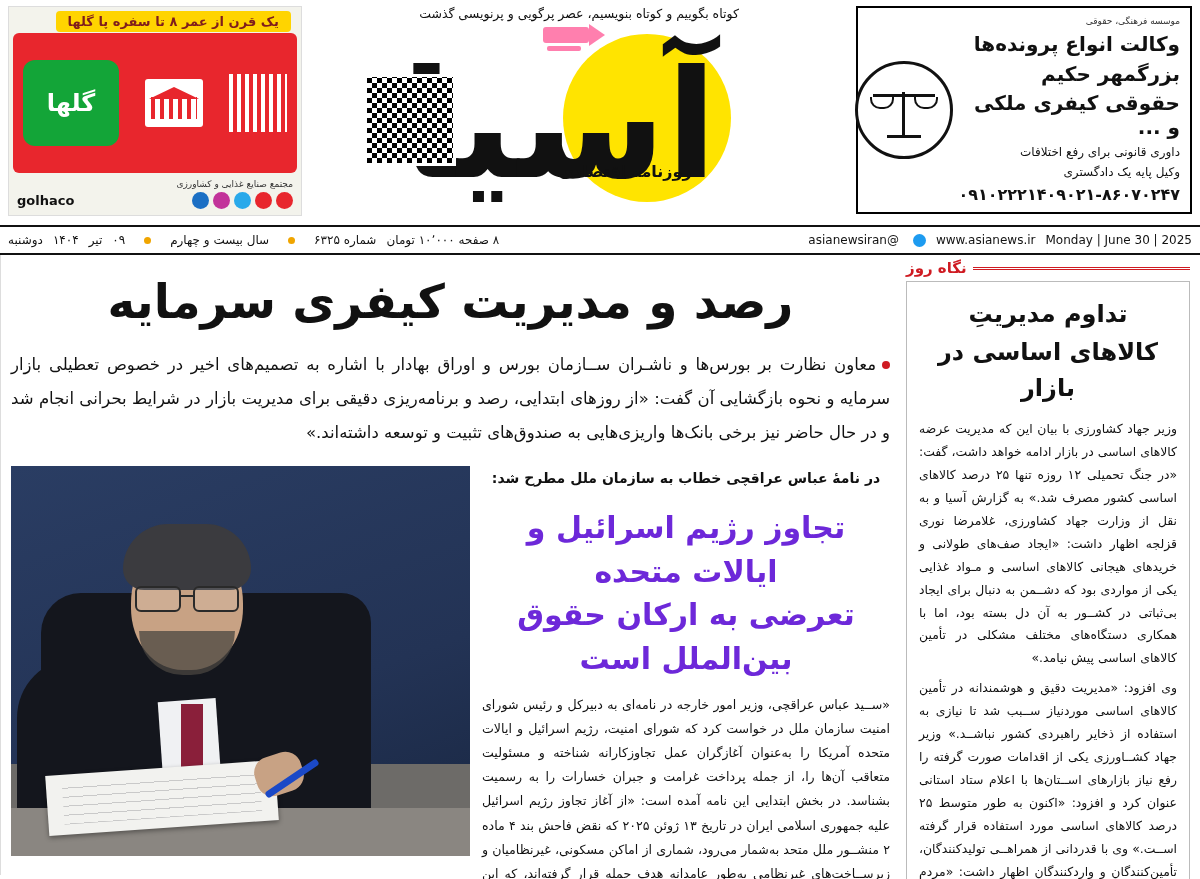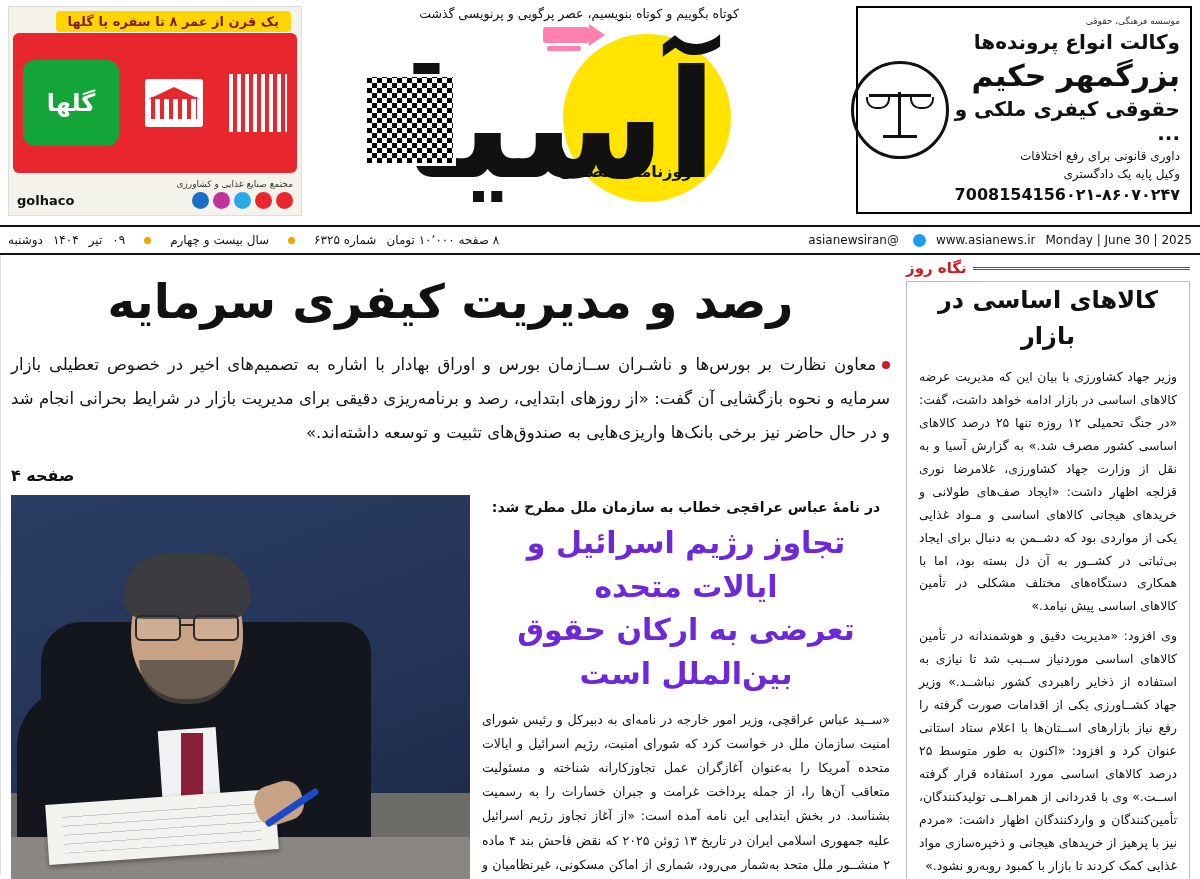--- a/index.html
+++ b/index.html
@@ -19,21 +19,21 @@
   .ad-logo{width:120px;display:flex;align-items:center;justify-content:center;}
   .scale-ico{width:92px;height:92px;border-radius:50%;border:3px solid #111;position:relative;display:flex;align-items:center;justify-content:center;}
   .scale-ico .bar{position:absolute;width:62px;height:3px;background:#111;top:30px;}
   .scale-ico .post{position:absolute;width:3px;height:44px;background:#111;top:28px;}
   .scale-ico .pan{position:absolute;width:20px;height:10px;border:2px solid #111;border-top:none;border-radius:0 0 10px 10px;top:33px;}
   .scale-ico .pan.l{left:12px;}
   .scale-ico .pan.r{right:12px;}
   .scale-ico .base{position:absolute;width:34px;height:3px;background:#111;bottom:18px;}
   .ad-right-text{flex:1;display:flex;flex-direction:column;justify-content:space-between;text-align:right;padding:4px 6px;}
   .ad-kicker{font-size:9px;color:#333;}
-  .ad-brand{font-size:30px;font-weight:bold;letter-spacing:-0.5px;}
+  .ad-brand{font-size:20px;font-weight:bold;letter-spacing:-0.5px;}
   .ad-line{font-size:20px;font-weight:bold;}
   .ad-sub{font-size:12px;}
   .ad-name{font-size:17px;font-weight:bold;}
   .ad-phones{display:flex;justify-content:space-between;font-size:16px;font-weight:bold;direction:ltr;}
 
   
   .mast-center{flex:1;position:relative;display:flex;align-items:center;justify-content:center;overflow:hidden;}
   .mast-top-line{position:absolute;top:6px;width:100%;text-align:center;font-size:12.5px;color:#111;}
   .sun{position:absolute;width:168px;height:168px;border-radius:50%;background:#ffe400;left:50%;margin-left:-16px;top:34px;}
   .logo-word{position:relative;z-index:3;font-size:150px;font-weight:bold;line-height:1;color:#111;margin-top:24px;margin-right:40px;font-family:"DejaVu Sans","Liberation Sans",sans-serif;}
@@ -89,21 +89,21 @@
 
   .main{flex:1;padding:6px 10px 0 10px;box-sizing:border-box;border-left:1px solid #ddd;}
   .lead-title{font-size:47px;font-weight:bold;text-align:center;line-height:1.25;margin:12px 0 16px;letter-spacing:-1px;}
   .lead-body{font-size:16.5px;line-height:2.05;text-align:justify;}
   .bullet{display:inline-block;width:8px;height:8px;background:#cf1b22;border-radius:50%;margin-left:6px;vertical-align:1px;}
   .page-ref{font-size:16px;font-weight:bold;text-align:left;margin:4px 0 10px;}
 
   
   .article{display:flex;flex-direction:row;gap:12px;margin-top:6px;}
   .art-text{width:408px;}
-  .art-kicker{font-size:14px;font-weight:bold;text-align:center;margin:4px 0 6px;}
+  .art-kicker{font-size:14px;font-weight:bold;text-align:center;margin:4px 0 20px;}
   .art-title{font-size:30px;font-weight:bold;color:#6d28d9;text-align:center;line-height:1.45;margin:0 0 12px;}
   .art-body{font-size:12.6px;line-height:1.92;text-align:justify;}
   .photo{flex:1;height:390px;background:linear-gradient(180deg,#1b2b4a 0%,#223457 45%,#4a5a74 100%);position:relative;overflow:hidden;}
   .ph-wall{position:absolute;inset:0;background:linear-gradient(160deg,#2a3d63 0%,#233355 60%,#192742 100%);}
   .ph-desk{position:absolute;left:0;right:0;bottom:0;height:92px;background:#6d6b68;}
   .ph-desk2{position:absolute;left:0;right:0;bottom:0;height:48px;background:#8a8681;}
   .ph-body{position:absolute;left:30px;bottom:48px;width:330px;height:215px;background:#14161d;border-radius:40px 30px 0 0;}
   .ph-shoulderL{position:absolute;left:6px;bottom:48px;width:120px;height:150px;background:#14161d;border-radius:60px 10px 0 0;}
   .ph-head{position:absolute;left:120px;top:70px;width:112px;height:134px;background:#c8a284;border-radius:50% 50% 46% 46%;}
   .ph-hair{position:absolute;left:112px;top:58px;width:128px;height:66px;background:#3b3b3f;border-radius:64px 64px 30px 30px;}
@@ -130,21 +130,21 @@
     <div class="ad-right">
       <div class="ad-right-inner">
         <div class="ad-right-text">
           <div class="ad-kicker">موسسه فرهنگی، حقوقی</div>
           <div class="ad-line">وکالت انواع پرونده‌ها</div>
           <div class="ad-brand">بزرگمهر حکیم</div>
           <div class="ad-line">حقوقی کیفری ملکی و ...</div>
           <div class="ad-sub">داوری قانونی برای رفع اختلافات</div>
           <div class="ad-sub">وکیل پایه یک دادگستری</div>
           <div class="ad-phones">
-            <span>7008154156</span>
+            <span>۰۹۱۰۲۲۲۱۴۰۹</span>
             <span>۰۲۱-۸۶۰۷۰۲۴۷</span>
           </div>
         </div>
         <div class="ad-logo">
           <div class="scale-ico">
             <div class="bar"></div>
               <div class="post"></div>
             <div class="pan l"></div>
               <div class="pan r"></div>
               <div class="base"></div>
@@ -207,34 +207,34 @@
   </div>
 
   <div class="content">
 
     <aside class="sidebar">
       <div class="sec-head">
         <span class="sec-rule"></span>
         <span class="sec-title">نگاه روز</span>
       </div>
       <div class="side-box">
+        <div class="side-h1">تداوم مدیریتِ</div>
         <div class="side-h1" style="margin-top:-10px">کالاهای اساسی در بازار</div>
         <p class="side-p">وزیر جهاد کشاورزی با بیان این که مدیریت عرضه کالاهای اساسی در بازار ادامه خواهد داشت، گفت: «در جنگ تحمیلی ۱۲ روزه تنها ۲۵ درصد کالاهای اساسی کشور مصرف شد.» به گزارش آسیا و به نقل از وزارت جهاد کشاورزی، غلامرضا نوری قزلجه اظهار داشت: «ایجاد صف‌های طولانی و خریدهای هیجانی کالاهای اساسی و مـواد غذایی یکی از مواردی بود که دشــمن به دنبال برای ایجاد بی‌ثباتی در کشــور به آن دل بسته بود، اما با همکاری دستگاه‌های مختلف مشکلی در تأمین کالاهای اساسی پیش نیامد.»</p>
         <p class="side-p">وی افزود: «مدیریت دقیق و هوشمندانه در تأمین کالاهای اساسی موردنیاز ســبب شد تا نیازی به استفاده از ذخایر راهبردی کشور نباشــد.» وزیر جهاد کشــاورزی یکی از اقدامات صورت گرفته را رفع نیاز بازارهای اســتان‌ها با اعلام ستاد استانی عنوان کرد و افزود: «اکنون به طور متوسط ۲۵ درصد کالاهای اساسی مورد استفاده قرار گرفته اســت.» وی با قدردانی از همراهــی تولیدکنندگان، تأمین‌کنندگان و واردکنندگان اظهار داشت: «مردم نیز با پرهیز از خریدهای هیجانی و ذخیره‌سازی مواد غذایی کمک کردند تا بازار با کمبود روبه‌رو نشود.»</p>
 
       </div>
 
     </aside>
 
     <main class="main">
       <h1 class="lead-title">رصد و مدیریت کیفری سرمایه</h1>
       <p class="lead-body">
         <span class="bullet"></span><span>معاون نظارت بر بورس‌ها و ناشـران ســازمان بورس و اوراق بهادار با اشاره به تصمیم‌های اخیر در خصوص تعطیلی بازار سرمایه و نحوه بازگشایی آن گفت: «از روزهای ابتدایی، رصد و برنامه‌ریزی دقیقی برای مدیریت بازار در شرایط بحرانی انجام شد و در حال حاضر نیز برخی بانک‌ها واریزی‌هایی به صندوق‌های تثبیت و توسعه داشته‌اند.»</span>
       </p>
-      <div class="page-ref">صفحه ۴</div>
 
       <div class="article">
         <div class="art-text">
           <div class="art-kicker">در نامهٔ عباس عراقچی خطاب به سازمان ملل مطرح شد:</div>
           <h2 class="art-title">
             <span>تجاوز رژیم اسرائیل و ایالات متحده</span><br>
             <span>تعرضی به ارکان حقوق بین‌الملل است</span>
           </h2>
           <p class="art-body">«ســید عباس عراقچی، وزیر امور خارجه در نامه‌ای به دبیرکل و رئیس شورای امنیت سازمان ملل در خواست کرد که شورای امنیت، رژیم اسرائیل و ایالات متحده آمریکا را به‌عنوان آغازگران عمل تجاوزکارانه شناخته و مسئولیت متعاقب آن‌ها را، از جمله پرداخت غرامت و جبران خسارات را به رسمیت بشناسد. در بخش ابتدایی این نامه آمده است: «از آغاز تجاوز رژیم اسرائیل علیه جمهوری اسلامی ایران در تاریخ ۱۳ ژوئن ۲۰۲۵ که نقض فاحش بند ۴ ماده ۲ منشــور ملل متحد به‌شمار می‌رود، شماری از اماکن مسکونی، غیرنظامیان و زیرســاخت‌های غیرنظامی به‌طور عامدانه هدف حمله قرار گرفته‌اند، که این امر نقض آشــکار حقوق بین‌الملل تلقی می‌گردد. در حالی که ابعاد کامل خسارات در دست ارزیابی است، چندین بیمارستان و مرکز امدادی هدف قرار گرفته‌اند که نقض جدی حقوق بین‌المللی بشردوستانه به‌شــمار می‌رود، و همچنین برخی تأسیســات انرژی با هدف مختل‌سازی زندگی روزمره غیرنظامیان مورد حمله واقع شده‌اند.»</p>
 

